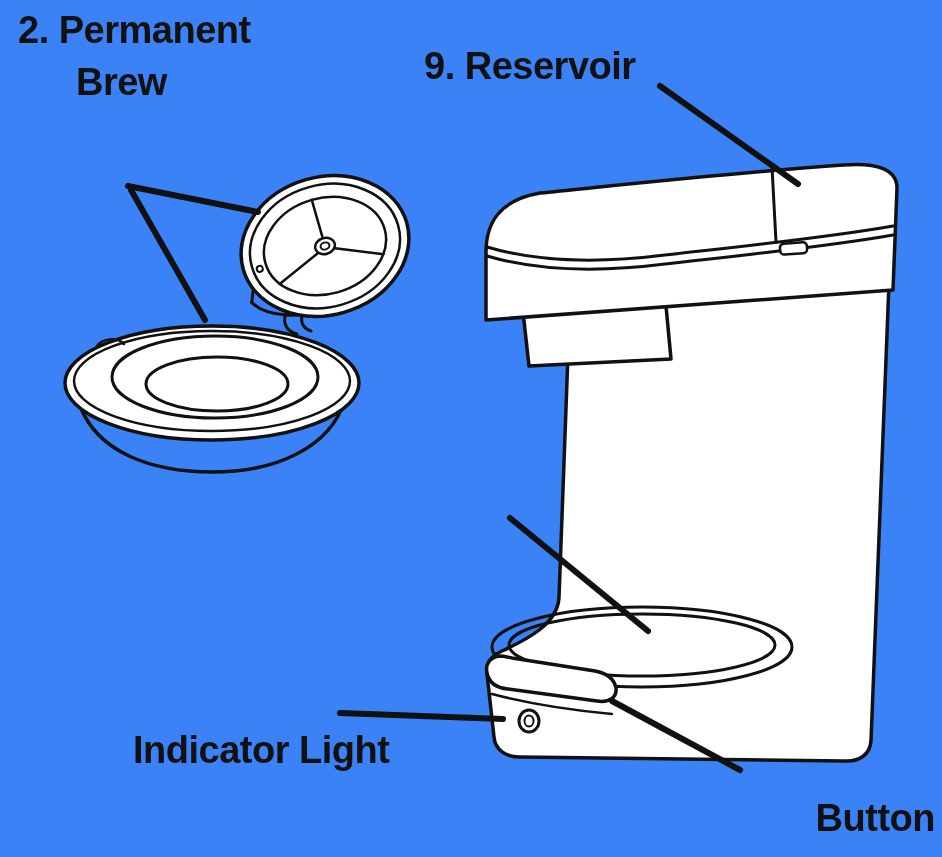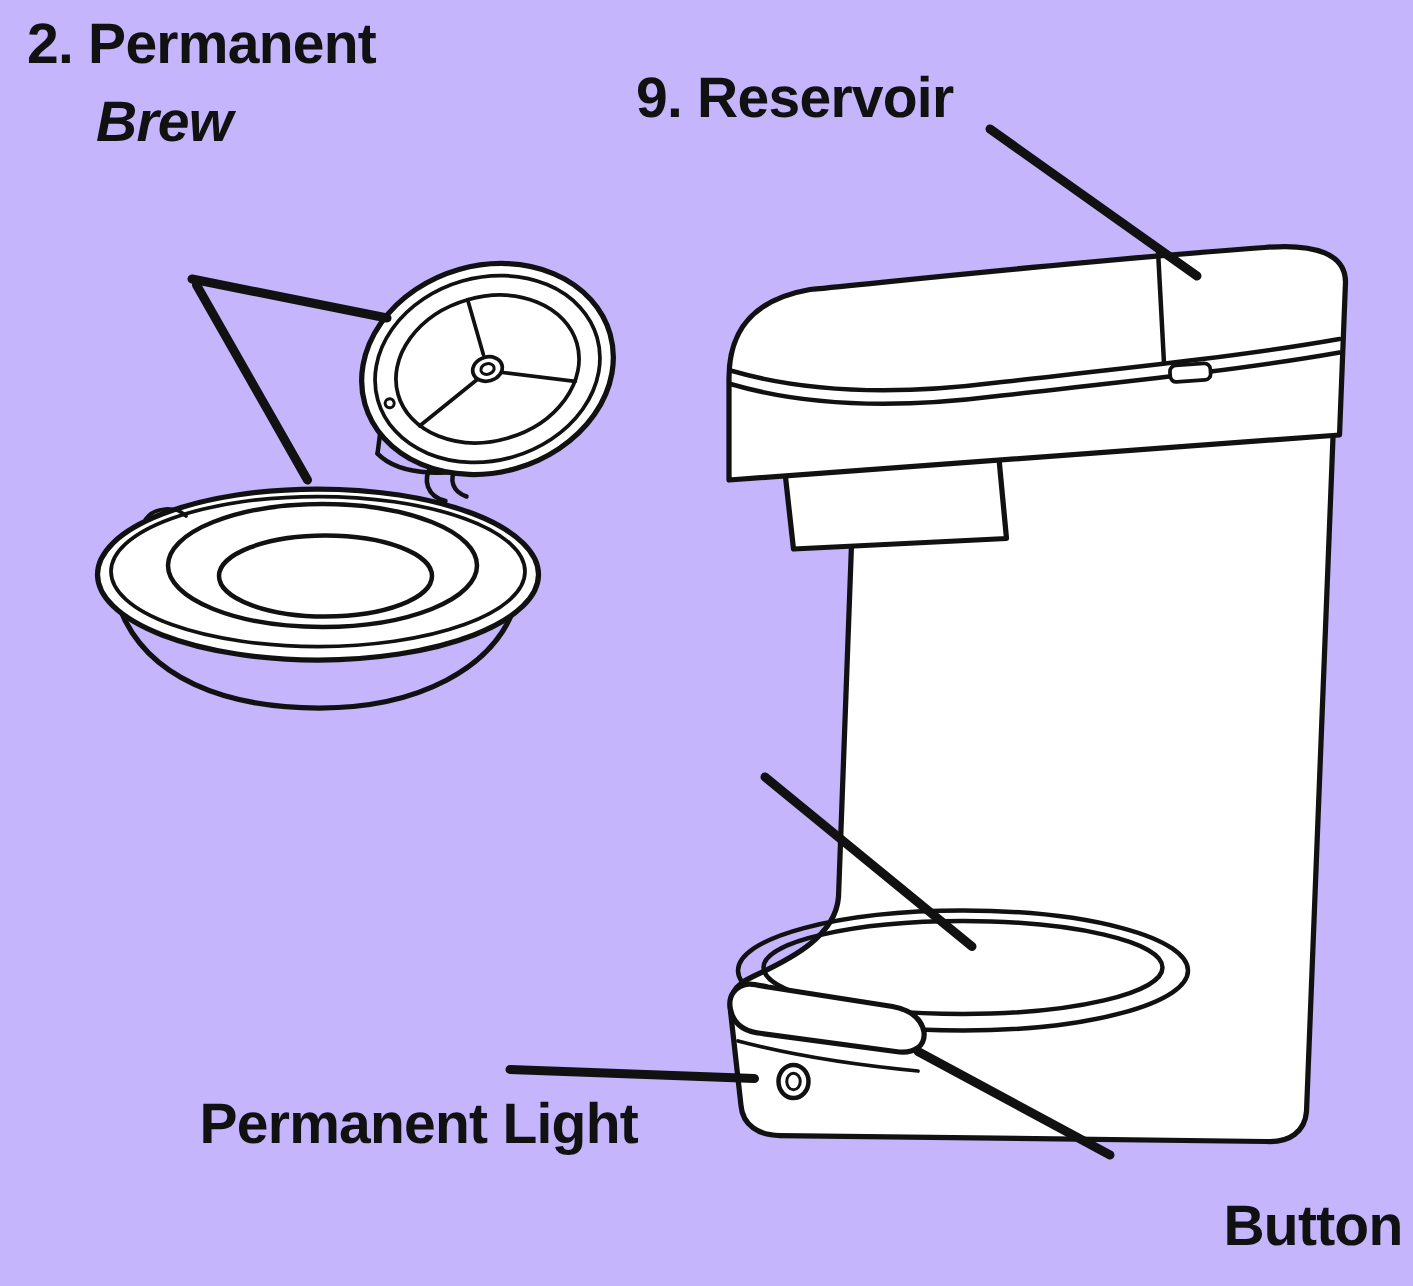--- a/index.html
+++ b/index.html
@@ -2,21 +2,21 @@
 <html><head>
 <meta charset="utf-8">
 <style>
   * { margin: 0; padding: 0; box-sizing: border-box; }
   html, body { background: #ffffff; }
   body { font-family: "Liberation Sans", sans-serif; }
   .stage {
     position: relative;
     width: 942px;
     height: 857px;
-    background: #c4b5fd;
+    background: #3b82f6;
     overflow: hidden;
   }
   .stage svg { position: absolute; left: 0; top: 0; }
   .lbl {
     position: absolute;
     font-weight: bold;
     font-size: 38px;
     line-height: 1.1;
     color: #111111;
     letter-spacing: -0.5px;
@@ -108,22 +108,22 @@
       <path d="M 660 86 L 798 184"></path>
       <path d="M 128 186 L 258 212"></path>
       <path d="M 131 190 L 205 320"></path>
       <path d="M 510 518 L 648 631"></path>
       <path d="M 340 713 L 503 719"></path>
       <path d="M 740 770 L 612 701"></path>
     </g>
   </svg>
 
   <div class="lbl" style="left:18px;  top:10px;">2. Permanent</div>
-  <div class="lbl" style="left:64px;  top:62px;font-style:italic;">Brew</div>
+  <div class="lbl" style="left:76px;  top:62px;">Brew</div>
 
   <div class="lbl" style="left:424px; top:46px;">9. Reservoir</div>
 
 
-  <div class="lbl" style="left:133px; top:730px;">Permanent Light</div>
+  <div class="lbl" style="left:133px; top:730px;">Indicator Light</div>
 
   <div class="lbl right" style="left:700px; top:798px; width:235px;">Button</div>
 
 </div>
 
 </body></html>

